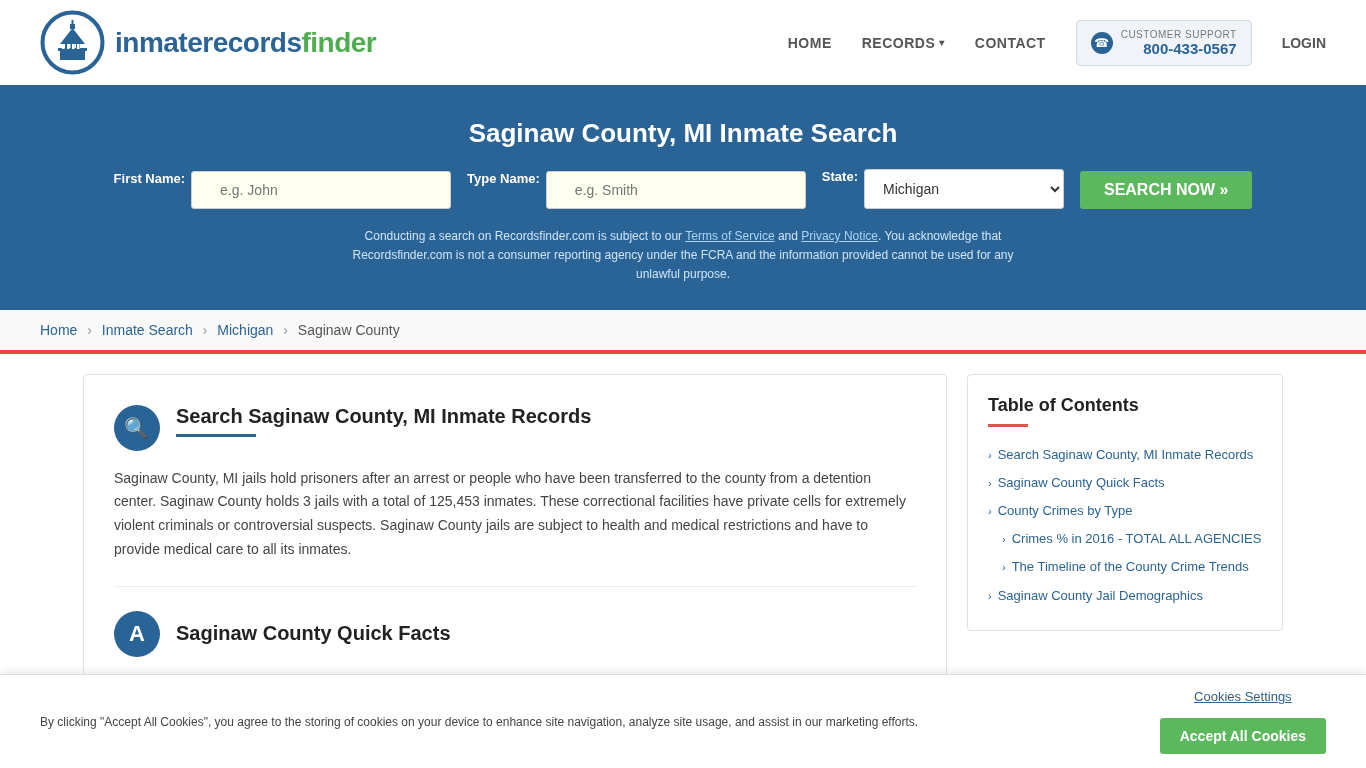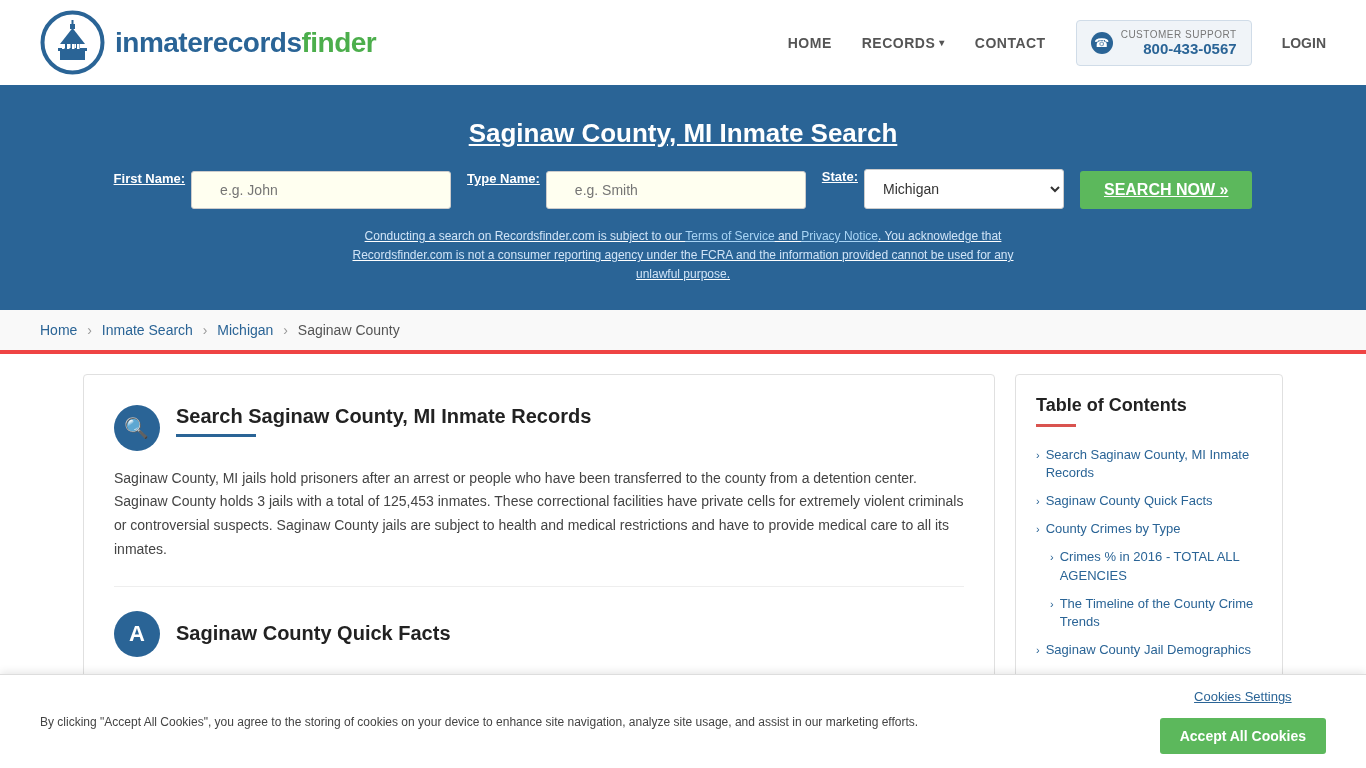--- a/index.html
+++ b/index.html
@@ -101,21 +101,20 @@
       cursor: pointer;
       text-decoration: none;
     }
 
     
     .hero {
       background: #2a6496;
       padding: 30px 40px 25px;
       text-align: center;
       color: #fff;
-      text-decoration: underline;
     }
     .hero h1 {
       font-size: 26px;
       font-weight: 700;
       margin-bottom: 20px;
     }
     .search-form {
       display: flex;
       align-items: flex-end;
       justify-content: center;
@@ -269,21 +268,21 @@
       flex-shrink: 0;
     }
     .section2-title {
       font-size: 20px;
       font-weight: 700;
       color: #222;
     }
 
     
     .sidebar {
-      width: 268px;
+      width: 316px;
       flex-shrink: 0;
     }
     .toc-box {
       border: 1px solid #e0e0e0;
       border-radius: 4px;
       padding: 20px;
       background: #fff;
     }
     .toc-title {
       font-size: 18px;

